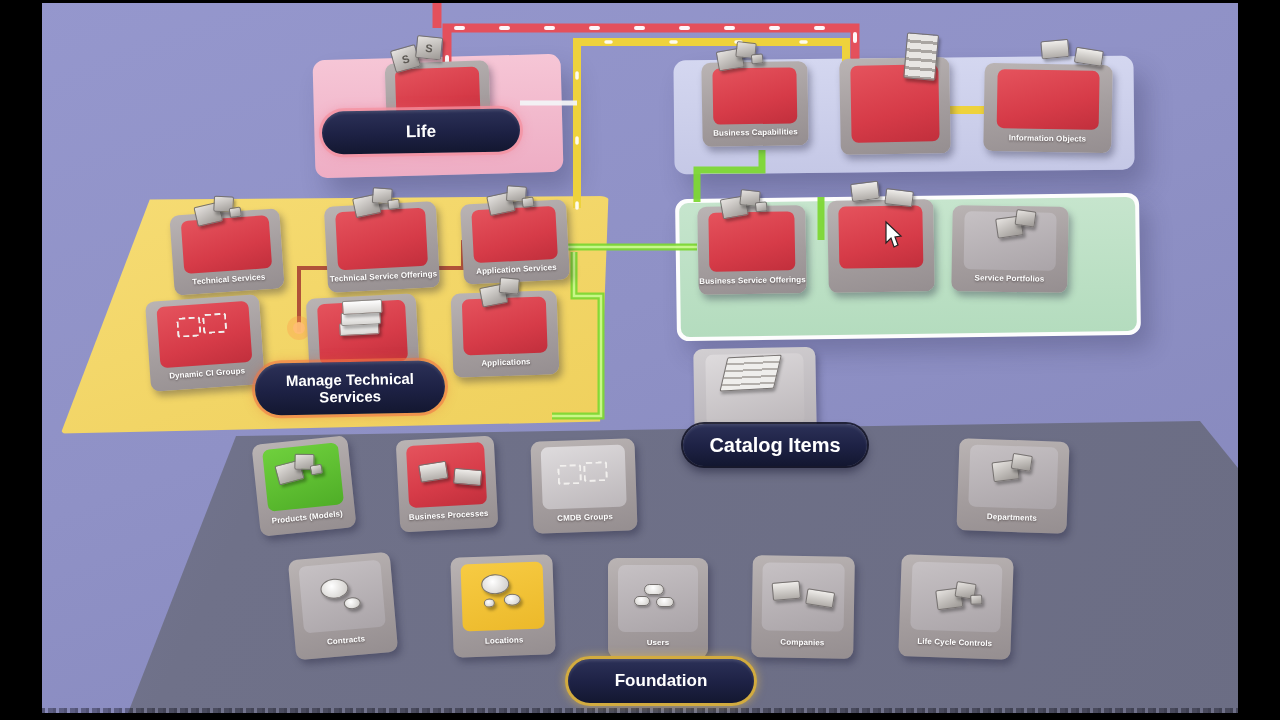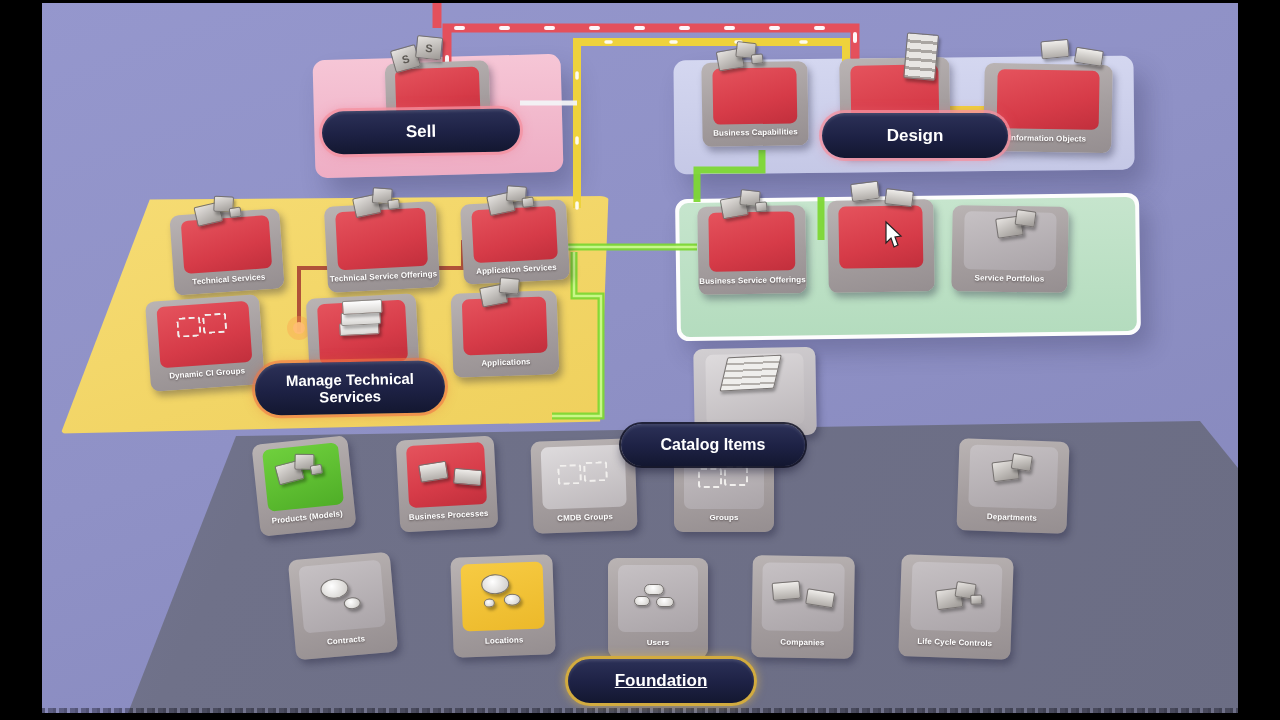--- a/index.html
+++ b/index.html
@@ -76,21 +76,21 @@
   .mini.clouds span:nth-child(3){width:16px;height:8px;left:22px;top:13px;}
   .mini.gridic span:nth-child(1){width:52px;height:32px;left:0;top:0;transform:skewX(-16deg) rotate(-2deg);
     background:repeating-linear-gradient(180deg,#efeeec 0 5px,#b3afab 5px 7px);}
   
   .pill{position:absolute;z-index:8;display:flex;align-items:center;justify-content:center;text-align:center;
     color:#fff;font-weight:bold;border-radius:28px;
     background:linear-gradient(180deg,#2c3158 0%,#1d2144 55%,#131730 100%);
     box-shadow:inset 0 2px 3px rgba(255,255,255,.12),0 5px 10px rgba(20,20,45,.45);}
   .pill.glow-pink{box-shadow:0 0 0 3px rgba(244,146,160,.75),0 0 12px rgba(240,110,130,.55),inset 0 2px 3px rgba(255,255,255,.12);}
   .pill.glow-orange{box-shadow:0 0 0 3px rgba(240,120,70,.6),0 0 12px rgba(235,100,50,.5),inset 0 2px 3px rgba(255,255,255,.12);}
-  .pill.glow-gold{border:3px solid #d2ab3f;box-shadow:0 0 10px rgba(225,185,80,.65),inset 0 2px 3px rgba(255,255,255,.12);text-decoration:underline;}
+  .pill.glow-gold{border:3px solid #d2ab3f;box-shadow:0 0 10px rgba(225,185,80,.65),inset 0 2px 3px rgba(255,255,255,.12);}
   .pill.plain{box-shadow:0 0 0 2px rgba(15,17,35,.85),0 6px 10px rgba(20,20,45,.5),inset 0 2px 3px rgba(255,255,255,.1);}
   
   svg.pipes{position:absolute;left:0;top:0;z-index:3;pointer-events:none;}
   svg.cursorlayer{position:absolute;left:0;top:0;z-index:20;pointer-events:none;}
 </style>
 </head>
 <body>
 
 <div class="stage">
 
@@ -132,21 +132,21 @@
 
   <div class="tile" style="left:386px;top:62px;width:104px;height:80px;--r:-2deg">
     <div class="base"></div>
     <div class="plate red"></div>
     <div class="mini scube" style="left:8px;top:-26px">
         <span>S</span>
         <span>S</span>
       </div>
   </div>
   <div class="pill glow-pink" style="left:322px;top:110px;width:198px;height:43px;font-size:17px;transform:rotate(-1deg)">
-    <span>Sell</span>
+    <span>Life</span>
   </div>
 
   <div class="tile" style="left:702px;top:62px;width:106px;height:84px;--r:-1deg">
     <div class="base"></div>
     <div class="plate red"></div>
     <div class="mini cluster" style="left:16px;top:-20px">
         <span></span>
         <span></span>
         <span></span>
       </div>
@@ -160,23 +160,20 @@
       </div>
   </div>
   <div class="tile" style="left:984px;top:64px;width:128px;height:88px;--r:1deg">
     <div class="base"></div>
     <div class="plate red"></div>
     <div class="mini screens" style="left:56px;top:-26px">
         <span></span>
         <span></span>
       </div>
     <div class="lbl">Information Objects</div>
-  </div>
-  <div class="pill glow-pink" style="left:822px;top:113px;width:186px;height:45px;font-size:17px">
-    <span>Design</span>
   </div>
 
   <div class="tile" style="left:172px;top:212px;width:110px;height:80px;--r:-4deg">
     <div class="base"></div>
     <div class="plate red"></div>
     <div class="mini cluster" style="left:26px;top:-16px">
         <span></span>
         <span></span>
         <span></span>
       </div>
@@ -261,21 +258,21 @@
     <div class="lbl">Service Portfolios</div>
   </div>
 
   <div class="tile" style="left:694px;top:348px;width:122px;height:88px;--r:-1deg;z-index:2">
     <div class="base" style="background:linear-gradient(170deg,#d2cfd2,#b5b0b4)"></div>
     <div class="plate lightgray" style="bottom:12%"></div>
     <div class="mini gridic" style="left:30px;top:8px">
         <span></span>
       </div>
   </div>
-  <div class="pill plain" style="left:621px;top:424px;width:184px;height:42px;font-size:16px">
+  <div class="pill plain" style="left:683px;top:424px;width:184px;height:42px;font-size:20px">
     <span>Catalog Items</span>
   </div>
 
   <div class="tile" style="left:256px;top:440px;width:96px;height:92px;--r:-6deg">
     <div class="base"></div>
     <div class="plate green"></div>
     <div class="mini cluster" style="left:22px;top:14px">
         <span></span>
         <span></span>
         <span></span>
@@ -292,29 +289,20 @@
     <div class="lbl">Business Processes</div>
   </div>
   <div class="tile" style="left:532px;top:440px;width:104px;height:92px;--r:-2deg">
     <div class="base"></div>
     <div class="plate lightgray"></div>
     <div class="mini dashes" style="left:26px;top:22px">
         <span></span>
         <span></span>
       </div>
     <div class="lbl">CMDB Groups</div>
-  </div>
-  <div class="tile" style="left:674px;top:442px;width:100px;height:90px;--r:0deg">
-    <div class="base"></div>
-    <div class="plate gray"></div>
-    <div class="mini dashes" style="left:24px;top:24px">
-        <span></span>
-        <span></span>
-      </div>
-    <div class="lbl">Groups</div>
   </div>
   <div class="tile" style="left:958px;top:440px;width:110px;height:92px;--r:2deg">
     <div class="base"></div>
     <div class="plate gray"></div>
     <div class="mini cluster" style="left:34px;top:14px">
         <span></span>
         <span></span>
       </div>
     <div class="lbl">Departments</div>
   </div>

